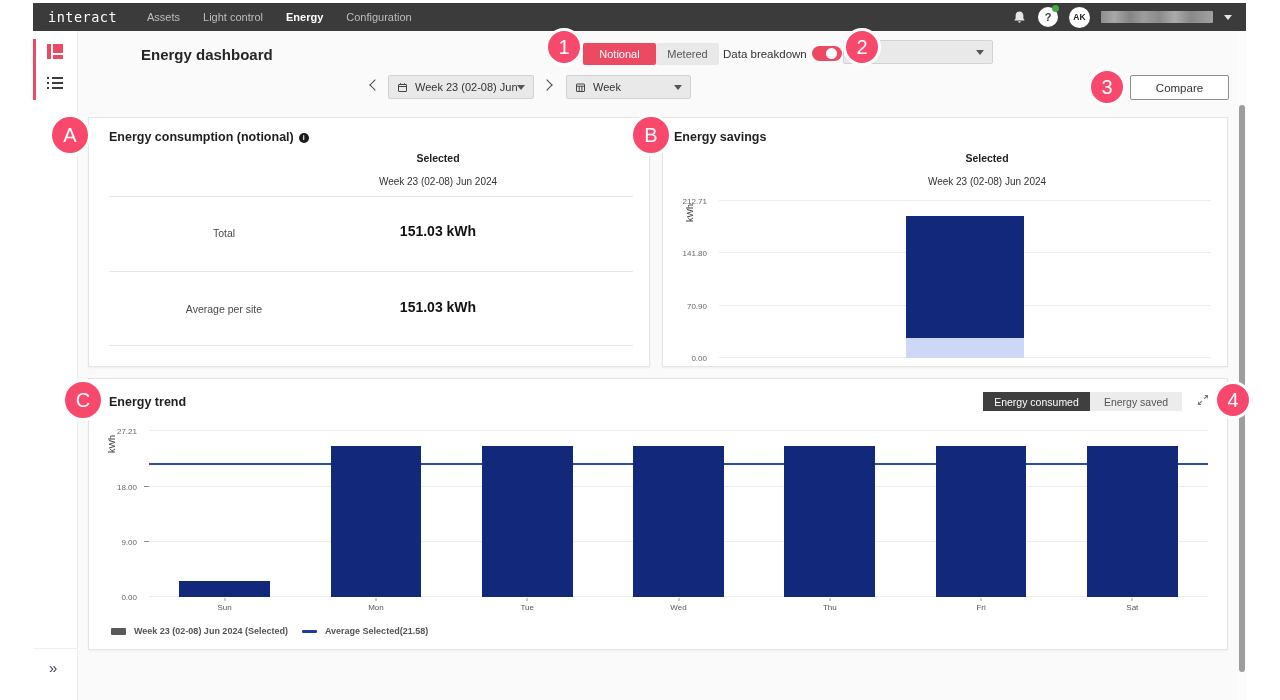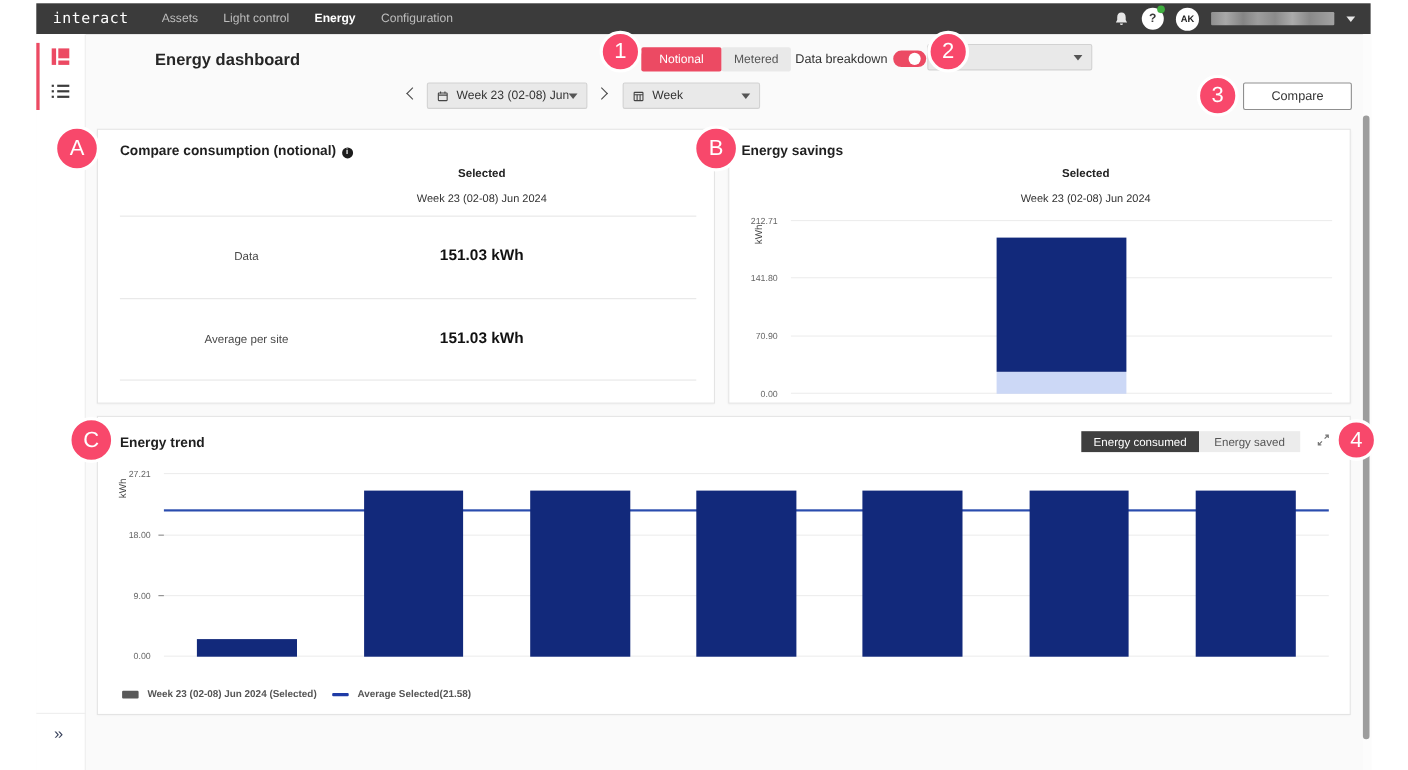--- a/index.html
+++ b/index.html
@@ -171,26 +171,26 @@
             <line x1="4.2" y1="4.2" x2="4.2" y2="9.5"></line>
             <line x1="6.9" y1="4.2" x2="6.9" y2="9.5"></line>
           </svg>
       </span>
       <span class="txt" style="padding-left:7px;">Week</span>
       <span class="caret-d"></span>
     </div>
 
     <div class="panel" style="left:55px;top:114px;width:562px;height:250px;">
       <div class="panel-title" style="left:20px;top:12px;">
-        <span>Compare consumption (notional)</span><span class="info-i">i</span>
+        <span>Energy consumption (notional)</span><span class="info-i">i</span>
       </div>
       <div class="col-head" style="left:249px;top:34px;width:200px;">Selected</div>
       <div class="col-sub" style="left:249px;top:58px;width:200px;">Week 23 (02-08) Jun 2024</div>
       <div class="divider" style="left:20px;width:524px;top:78px;"></div>
-      <div class="row-label" style="left:85px;top:109px;width:100px;">Data</div>
+      <div class="row-label" style="left:85px;top:109px;width:100px;">Total</div>
       <div class="row-value" style="left:249px;top:105px;width:200px;">151.03 kWh</div>
       <div class="divider" style="left:20px;width:524px;top:153px;"></div>
       <div class="row-label" style="left:85px;top:185px;width:100px;">Average per site</div>
       <div class="row-value" style="left:249px;top:181px;width:200px;">151.03 kWh</div>
       <div class="divider" style="left:20px;width:524px;top:227px;"></div>
     </div>
 
     <div class="panel" style="left:629px;top:114px;width:566px;height:250px;">
       <div class="panel-title" style="left:11px;top:12px;">Energy savings</div>
       <div class="col-head" style="left:224px;top:34px;width:200px;">Selected</div>
@@ -240,20 +240,36 @@
             <div class="gridline" style="bottom: 100%;"></div>
             <div class="bar" style="left: 2.85714%; width: 8.57143%; bottom: 0%; height: 9.92282%; background: rgb(18, 41, 123);"></div>
             <div class="bar" style="left: 17.1429%; width: 8.57143%; bottom: 0%; height: 90.849%; background: rgb(18, 41, 123);"></div>
             <div class="bar" style="left: 31.4286%; width: 8.57143%; bottom: 0%; height: 90.849%; background: rgb(18, 41, 123);"></div>
             <div class="bar" style="left: 45.7143%; width: 8.57143%; bottom: 0%; height: 90.849%; background: rgb(18, 41, 123);"></div>
             <div class="bar" style="left: 60%; width: 8.57143%; bottom: 0%; height: 90.849%; background: rgb(18, 41, 123);"></div>
             <div class="bar" style="left: 74.2857%; width: 8.57143%; bottom: 0%; height: 90.849%; background: rgb(18, 41, 123);"></div>
             <div class="bar" style="left: 88.5714%; width: 8.57143%; bottom: 0%; height: 90.849%; background: rgb(18, 41, 123);"></div>
             <div class="avgline" style="bottom: 79.3091%; background: rgb(42, 76, 174);"></div>
           </div>
+        <div class="xaxis" style="left:60px;top:219px;width:1059px;height:16px;">
+            <div class="xtick" style="left: 7.14286%;"></div>
+            <div class="xlabel" style="left: 7.14286%;">Sun</div>
+            <div class="xtick" style="left: 21.4286%;"></div>
+            <div class="xlabel" style="left: 21.4286%;">Mon</div>
+            <div class="xtick" style="left: 35.7143%;"></div>
+            <div class="xlabel" style="left: 35.7143%;">Tue</div>
+            <div class="xtick" style="left: 50%;"></div>
+            <div class="xlabel" style="left: 50%;">Wed</div>
+            <div class="xtick" style="left: 64.2857%;"></div>
+            <div class="xlabel" style="left: 64.2857%;">Thu</div>
+            <div class="xtick" style="left: 78.5714%;"></div>
+            <div class="xlabel" style="left: 78.5714%;">Fri</div>
+            <div class="xtick" style="left: 92.8571%;"></div>
+            <div class="xlabel" style="left: 92.8571%;">Sat</div>
+          </div>
       </div>
       <div class="legend">
         <span class="item">
           <span class="sw1"></span>
           <span class="txt">Week 23 (02-08) Jun 2024  (Selected)</span>
         </span>
         <span class="item">
           <span class="sw2"></span>
           <span class="txt">Average Selected(21.58)</span>
         </span>

